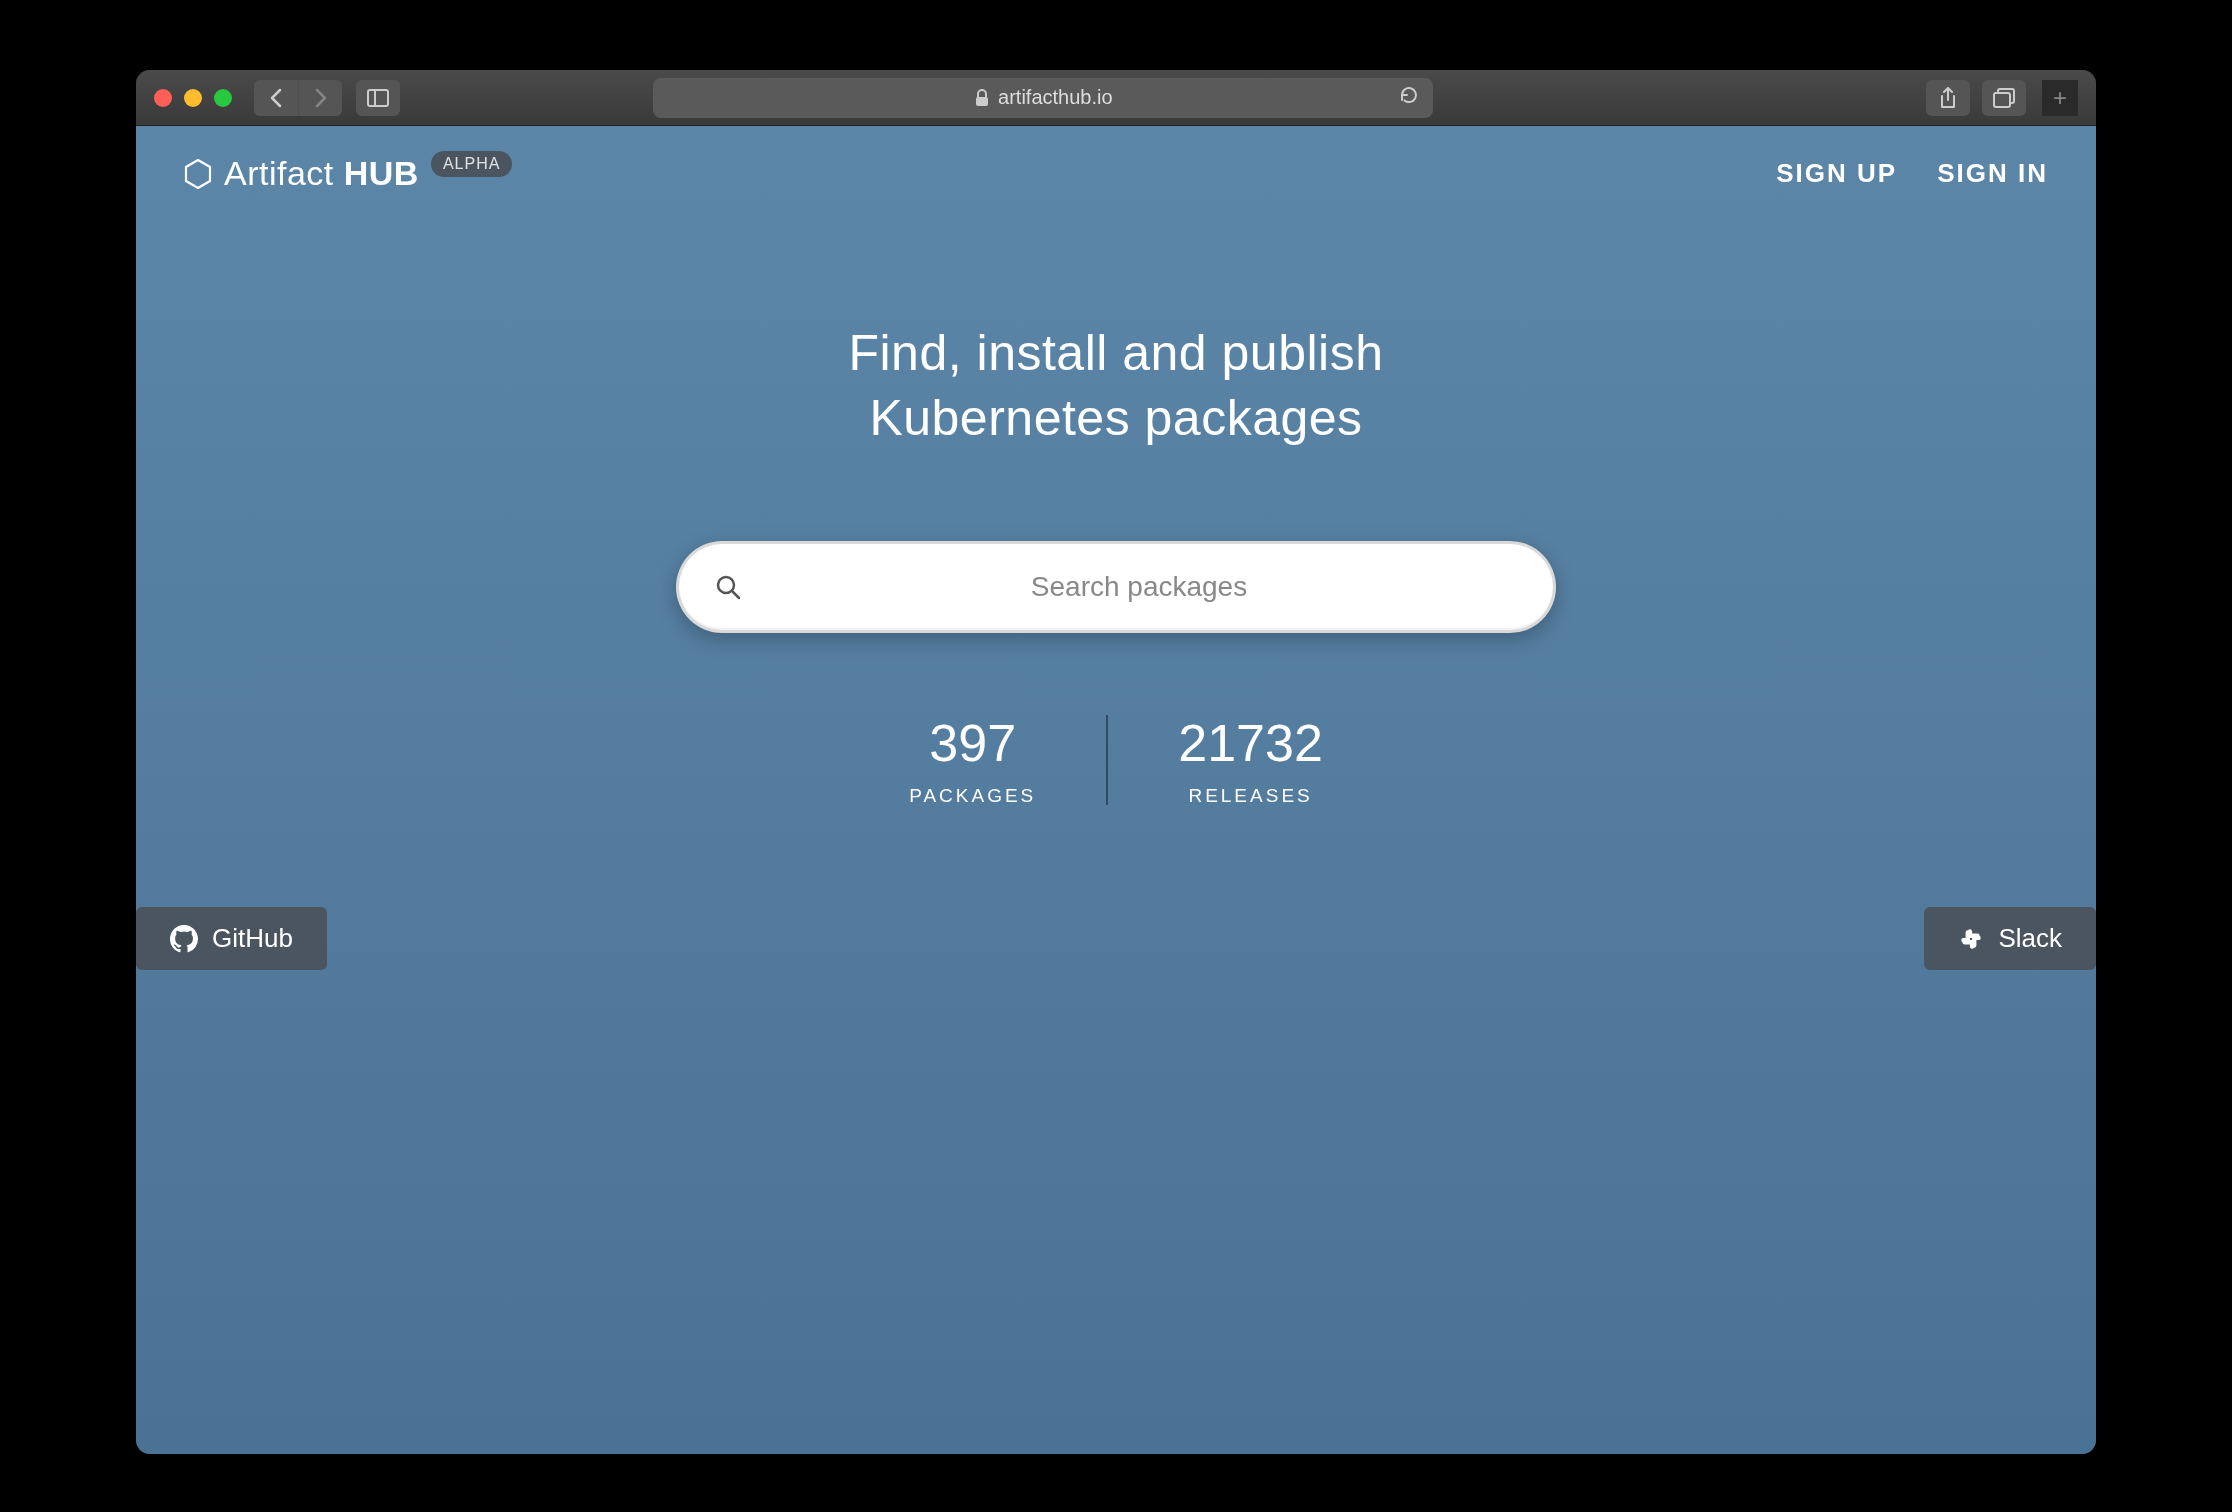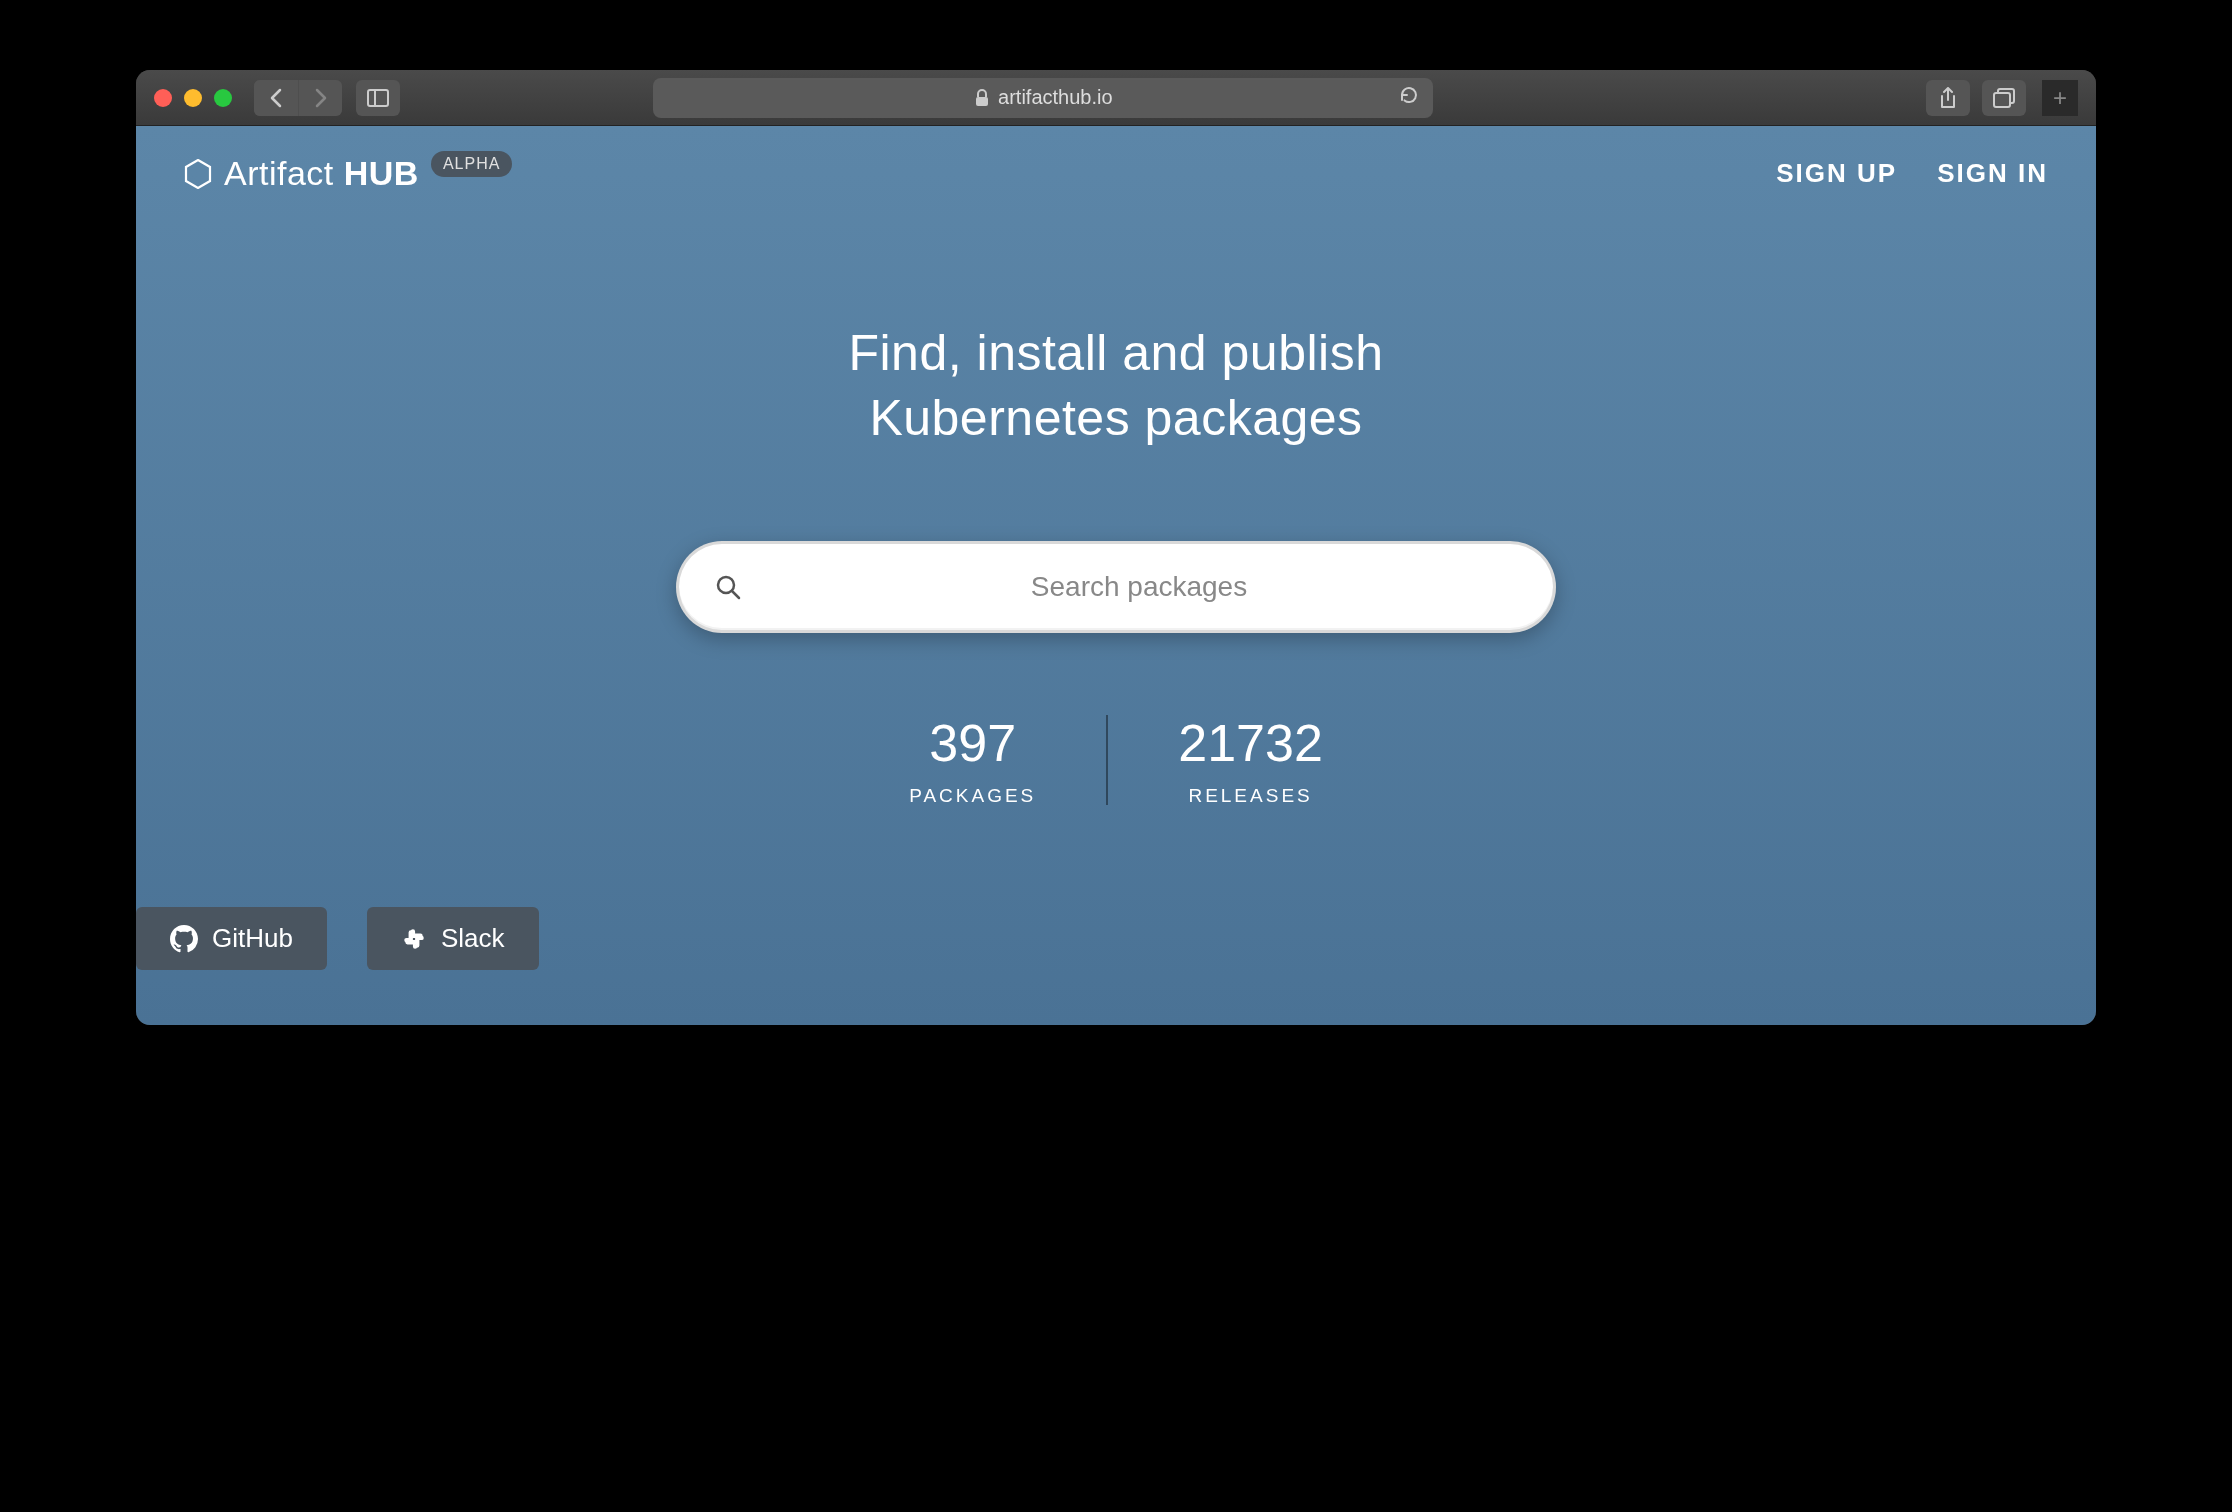--- a/index.html
+++ b/index.html
@@ -77,21 +77,21 @@
     .new-tab {
       width: 36px; height: 36px;
       background: #2a2a2a;
       display: flex; align-items: center; justify-content: center;
       color: #888; font-size: 24px;
       cursor: pointer;
       margin-left: 4px;
     }
     
     .page {
-      height: 899px;
+      height: 1328px;
       background: linear-gradient(180deg, #5c86a8 0%, #4a7295 100%);
       color: #fff;
       position: relative;
       overflow: hidden;
     }
     .page-header {
       display: flex;
       align-items: center;
       justify-content: space-between;
       padding: 28px 48px;
@@ -165,21 +165,21 @@
     }
     .stat { text-align: center; }
     .stat-value { font-size: 52px; font-weight: 400; }
     .stat-label { font-size: 19px; letter-spacing: 3px; margin-top: 12px; font-weight: 400; }
     .divider {
       width: 2px; height: 90px;
       background: rgba(0,0,0,0.4);
     }
     .social-btns {
       display: flex;
-      justify-content: flex-start;
+      justify-content: space-between;
       gap: 40px;
       margin-top: 100px;
     }
     .social-btn {
       background: #4a5560;
       color: #fff;
       font-size: 26px;
       padding: 16px 34px;
       border-radius: 6px;
       display: flex;

